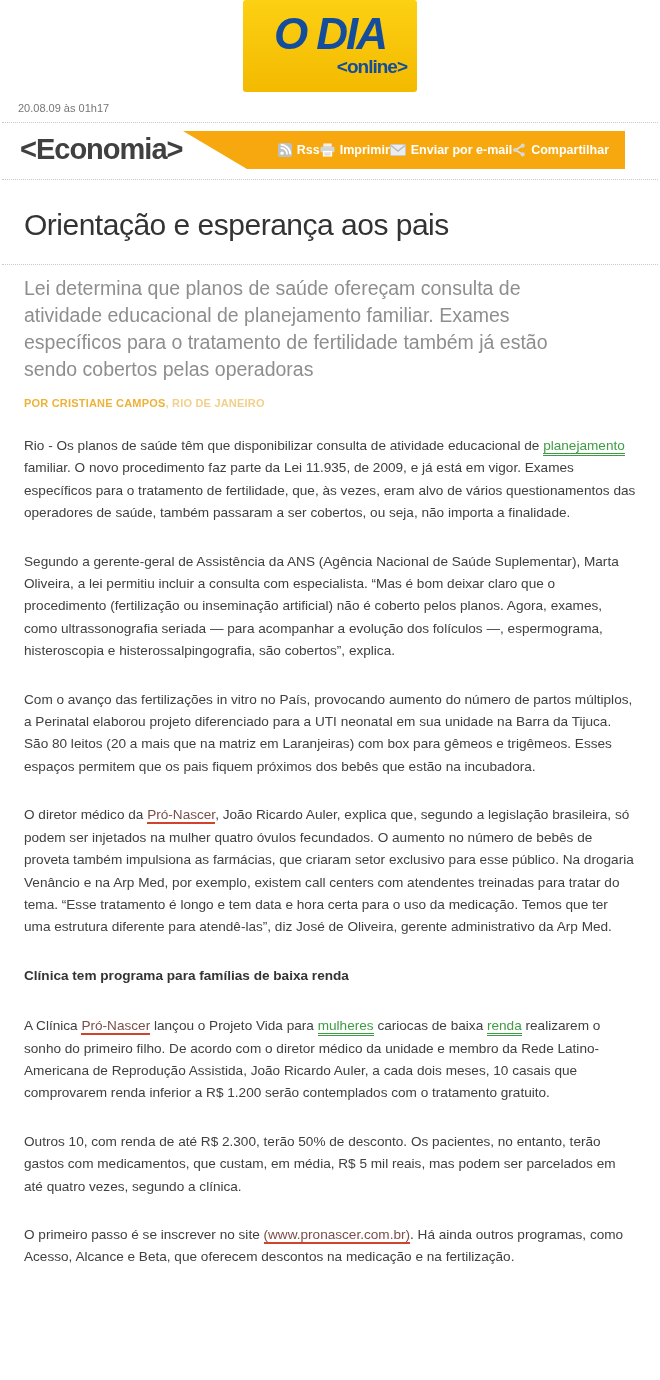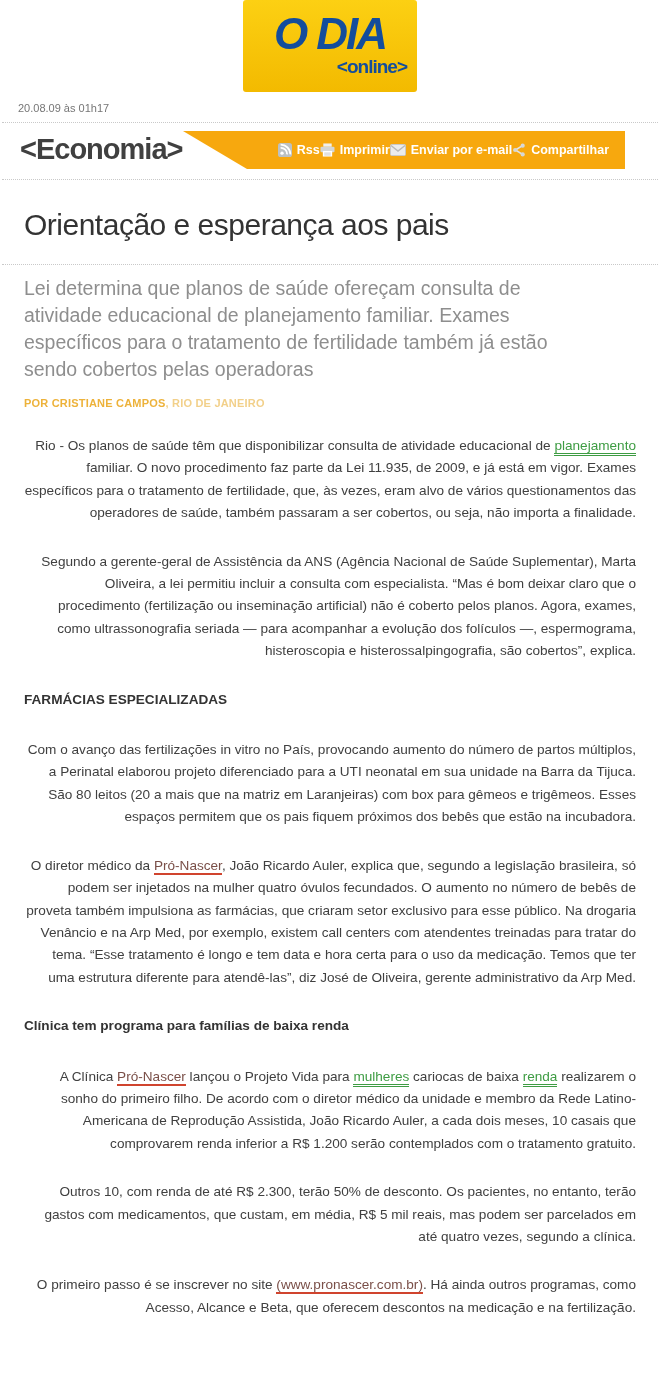--- a/index.html
+++ b/index.html
@@ -67,21 +67,21 @@
   .subtitle {
     margin-top:10px;
     font-size:19.5px; line-height:27px; color:#8e8e8e; font-weight:normal;
     padding-right:40px;
   }
   .byline { margin-top:14px; font-size:11px; font-weight:bold; letter-spacing:0.2px; }
   .byline .author { color:#edb23a; }
   .byline .loc { color:#f2d08a; }
 
   .article-body { margin-top:26px; font-size:13.6px; line-height:22.4px; color:#404040; }
-  .body-paragraph { margin-bottom:26px;text-align:right; }
+  .body-paragraph { margin-bottom:26px; }
   .body-heading { font-size:13.6px; font-weight:bold; color:#333; margin:4px 0 28px; }
 
   a.lnk-green {
     color:#3e9c43; text-decoration:none;
     border-bottom:3px double #3e9c43; cursor:pointer;
   }
   a.lnk-red {
     color:#7a4f48; text-decoration:none;
     border-bottom:2px solid #d0442e; cursor:pointer;
   }
@@ -166,21 +166,20 @@
   </main>
 
   <hr class="dotted">
 
   <section class="content">
     <h2 class="subtitle">Lei determina que planos de saúde ofereçam consulta de atividade educacional de planejamento familiar. Exames específicos para o tratamento de fertilidade também já estão sendo cobertos pelas operadoras</h2>
     <p class="byline"><span class="author">POR CRISTIANE CAMPOS</span><span class="loc">, RIO DE JANEIRO</span></p>
     <div class="article-body">
         <p class="body-paragraph"><span>Rio - Os planos de saúde têm que disponibilizar consulta de atividade educacional de </span><a href="#" class="lnk-green">planejamento</a><span> familiar. O novo procedimento faz parte da Lei 11.935, de 2009, e já está em vigor. Exames específicos para o tratamento de fertilidade, que, às vezes, eram alvo de vários questionamentos das operadores de saúde, também passaram a ser cobertos, ou seja, não importa a finalidade.</span></p>
         <p class="body-paragraph"><span>Segundo a gerente-geral de Assistência da ANS (Agência Nacional de Saúde Suplementar), Marta Oliveira, a lei permitiu incluir a consulta com especialista. “Mas é bom deixar claro que o procedimento (fertilização ou inseminação artificial) não é coberto pelos planos. Agora, exames, como ultrassonografia seriada — para acompanhar a evolução dos folículos —, espermograma, histeroscopia e histerossalpingografia, são cobertos”, explica.</span></p>
-        <h3 class="body-heading">FARMÁCIAS ESPECIALIZADAS</h3>
         <p class="body-paragraph"><span>Com o avanço das fertilizações in vitro no País, provocando aumento do número de partos múltiplos, a Perinatal elaborou projeto diferenciado para a UTI neonatal em sua unidade na Barra da Tijuca. São 80 leitos (20 a mais que na matriz em Laranjeiras) com box para gêmeos e trigêmeos. Esses espaços permitem que os pais fiquem próximos dos bebês que estão na incubadora.</span></p>
         <p class="body-paragraph"><span>O diretor médico da </span><a href="#" class="lnk-red">Pró-Nascer</a><span>, João Ricardo Auler, explica que, segundo a legislação brasileira, só podem ser injetados na mulher quatro óvulos fecundados. O aumento no número de bebês de proveta também impulsiona as farmácias, que criaram setor exclusivo para esse público. Na drogaria Venâncio e na Arp Med, por exemplo, existem call centers com atendentes treinadas para tratar do tema. “Esse tratamento é longo e tem data e hora certa para o uso da medicação. Temos que ter uma estrutura diferente para atendê-las”, diz José de Oliveira, gerente administrativo da Arp Med.</span></p>
         <h3 class="body-heading">Clínica tem programa para famílias de baixa renda</h3>
         <p class="body-paragraph"><span>A Clínica </span><a href="#" class="lnk-red">Pró-Nascer</a><span> lançou o Projeto Vida para </span><a href="#" class="lnk-green">mulheres</a><span> cariocas de baixa </span><a href="#" class="lnk-green">renda</a><span> realizarem o sonho do primeiro filho. De acordo com o diretor médico da unidade e membro da Rede Latino-Americana de Reprodução Assistida, João Ricardo Auler, a cada dois meses, 10 casais que comprovarem renda inferior a R$ 1.200 serão contemplados com o tratamento gratuito.</span></p>
         <p class="body-paragraph"><span>Outros 10, com renda de até R$ 2.300, terão 50% de desconto. Os pacientes, no entanto, terão gastos com medicamentos, que custam, em média, R$ 5 mil reais, mas podem ser parcelados em até quatro vezes, segundo a clínica.</span></p>
         <p class="body-paragraph"><span>O primeiro passo é se inscrever no site </span><a href="#" class="lnk-red">(www.pronascer.com.br)</a><span>. Há ainda outros programas, como Acesso, Alcance e Beta, que oferecem descontos na medicação e na fertilização.</span></p>
       </div>
   </section>
 
 </div>

